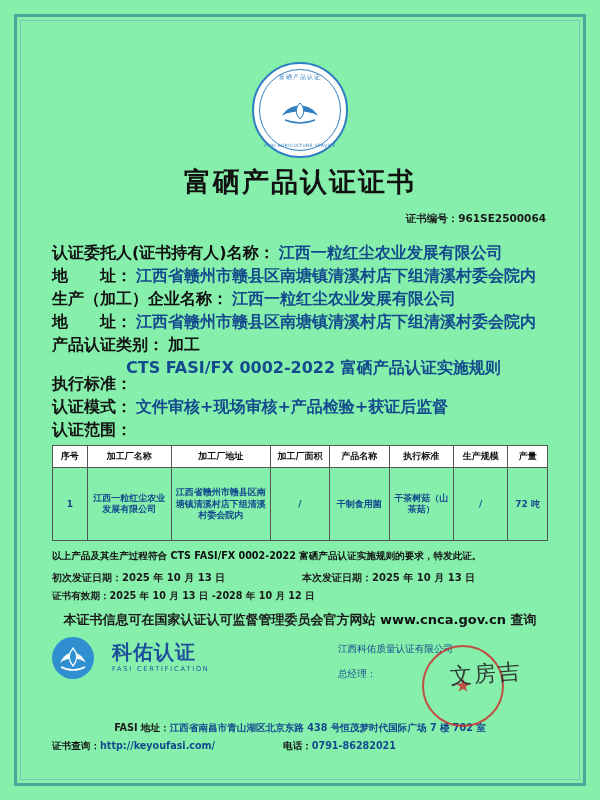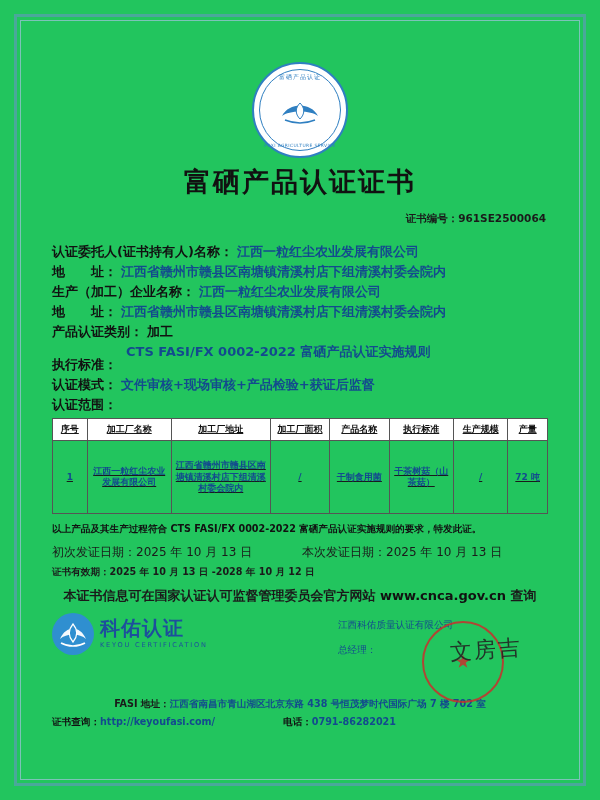--- a/index.html
+++ b/index.html
@@ -5,21 +5,21 @@
   html,body{margin:0;padding:0;}
   body{
     width:600px;height:800px;
     background:#ffffff;
     font-family:"DejaVu Sans","Liberation Sans",sans-serif;
     color:#1a1a1a;
     overflow:hidden;
   }
   .page{
     position:relative;width:600px;height:800px;box-sizing:border-box;
-    background:#22c55e;
+    background:#86efac;
     padding:18px;
   }
   .border-outer{
     position:absolute;left:14px;top:14px;right:14px;bottom:14px;
     border:3px solid #4aa89a;
     box-sizing:border-box;
   }
   .border-inner{
     position:absolute;left:20px;top:20px;right:20px;bottom:20px;
     border:1px solid #7cc3b8;
@@ -72,73 +72,72 @@
     font-family:"DejaVu Sans","Liberation Sans",sans-serif;
   }
   .cert-no{
     text-align:right;
     font-size:10.5px;
     font-weight:bold;
     margin:0 2px 10px 0;
   }
 
   
-  .fields{font-size:13px;line-height:1.0;margin-top:19px;}
+  .fields{font-size:16px;line-height:1.0;margin-top:19px;}
   .frow{
     display:flex;align-items:flex-start;margin-bottom:7px;
   }
   .flabel{
     font-weight:bold;white-space:nowrap;color:#111;
     flex:0 0 auto;
   }
   .fval{
     font-weight:bold;color:#134a8e;margin-left:4px;
   }
   .fval.black{color:#111;}
   .findent{padding-left:74px;}
   .fsub{font-weight:bold;color:#134a8e;margin-bottom:6px;}
 
   
   table.scope{
     width:100%;border-collapse:collapse;margin-top:4px;margin-bottom:8px;
     font-size:9px;
-    text-decoration:underline;
   }
   table.scope th, table.scope td{
     border:1px solid #555;
     text-align:center;
     vertical-align:middle;
     padding:3px 2px;
     line-height:1.25;
   }
   table.scope th{font-weight:bold;color:#111;background:#fff;font-size:9px;padding:5px 2px;}
   table.scope td{color:#134a8e;font-weight:bold;height:66px;}
   td.num{color:#111;font-weight:normal;}
   td.slash{color:#111;font-weight:normal;}
 
   
   .statement{
     font-size:9.6px;font-weight:bold;line-height:1.5;margin:4px 0 7px 0;color:#111;
   }
   .dates{
-    display:flex;font-size:12px;font-weight:normal;margin-bottom:5px;
+    display:flex;font-size:10px;font-weight:bold;margin-bottom:5px;
   }
   .dates .d1{flex:0 0 250px;}
   .validity{font-size:9.6px;font-weight:bold;margin-bottom:8px;}
   .website-note{
     font-size:13px;font-weight:bold;text-align:center;margin:6px 0 8px 0;
   }
   .website-note .url{color:#111;}
 
   
   .bottom{
     display:flex;align-items:flex-start;justify-content:space-between;
     margin-top:4px;height:76px;position:relative;
   }
-  .ky-logo{display:flex;align-items:center;gap:6px;}
+  .ky-logo{display:flex;align-items:center;gap:18px;}
   .ky-badge{
     width:42px;height:42px;border-radius:50%;
     background:#2f8fd0;
     position:relative;
     display:flex;align-items:center;justify-content:center;
   }
   .ky-badge svg{display:block}
   .ky-text .cn{
     font-size:20px;font-weight:bold;color:#1d4f9c;letter-spacing:1px;line-height:1;
   }
@@ -303,21 +302,21 @@
       <div class="ky-logo">
         <div class="ky-badge">
           <svg viewBox="0 0 42 42" width="42" height="42">
             <path d="M8 26 C14 12, 28 12, 34 26 C28 20, 14 20, 8 26 Z" fill="#ffffff" opacity=".95"></path>
             <path d="M21 11 C16 17, 16 23, 21 29 C26 23, 26 17, 21 11 Z" fill="#2f8fd0" stroke="#ffffff" stroke-width="1.2"></path>
             <path d="M9 30 C16 34, 26 34, 33 30" fill="none" stroke="#ffffff" stroke-width="1.6"></path>
           </svg>
         </div>
         <div class="ky-text">
           <div class="cn">科佑认证</div>
-          <div class="en">KEYOU   CERTIFICATION</div>
+          <div class="en">FASI   CERTIFICATION</div>
         </div>
       </div>
 
       <div class="signblock">
         <div class="line">江西科佑质量认证有限公司</div>
         <div class="line">总经理：</div>
         <div class="redseal">
           
         </div>
         <div class="sign-script">文房吉</div>

